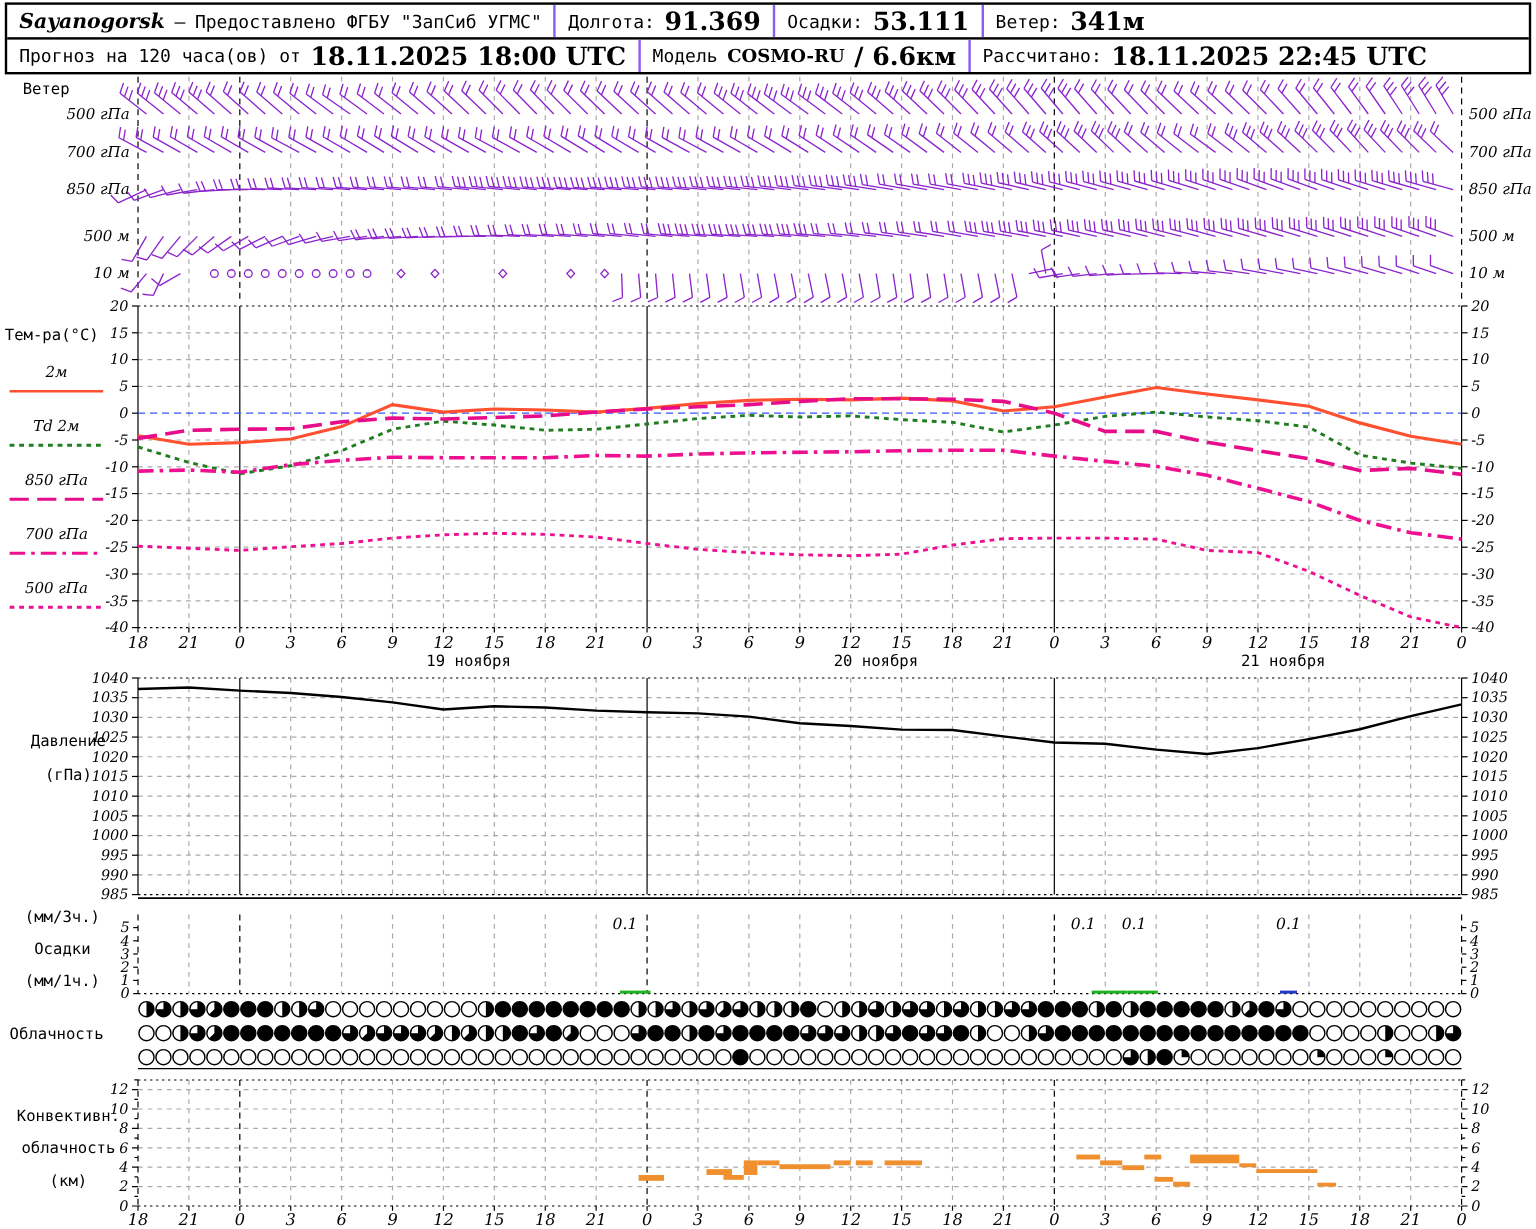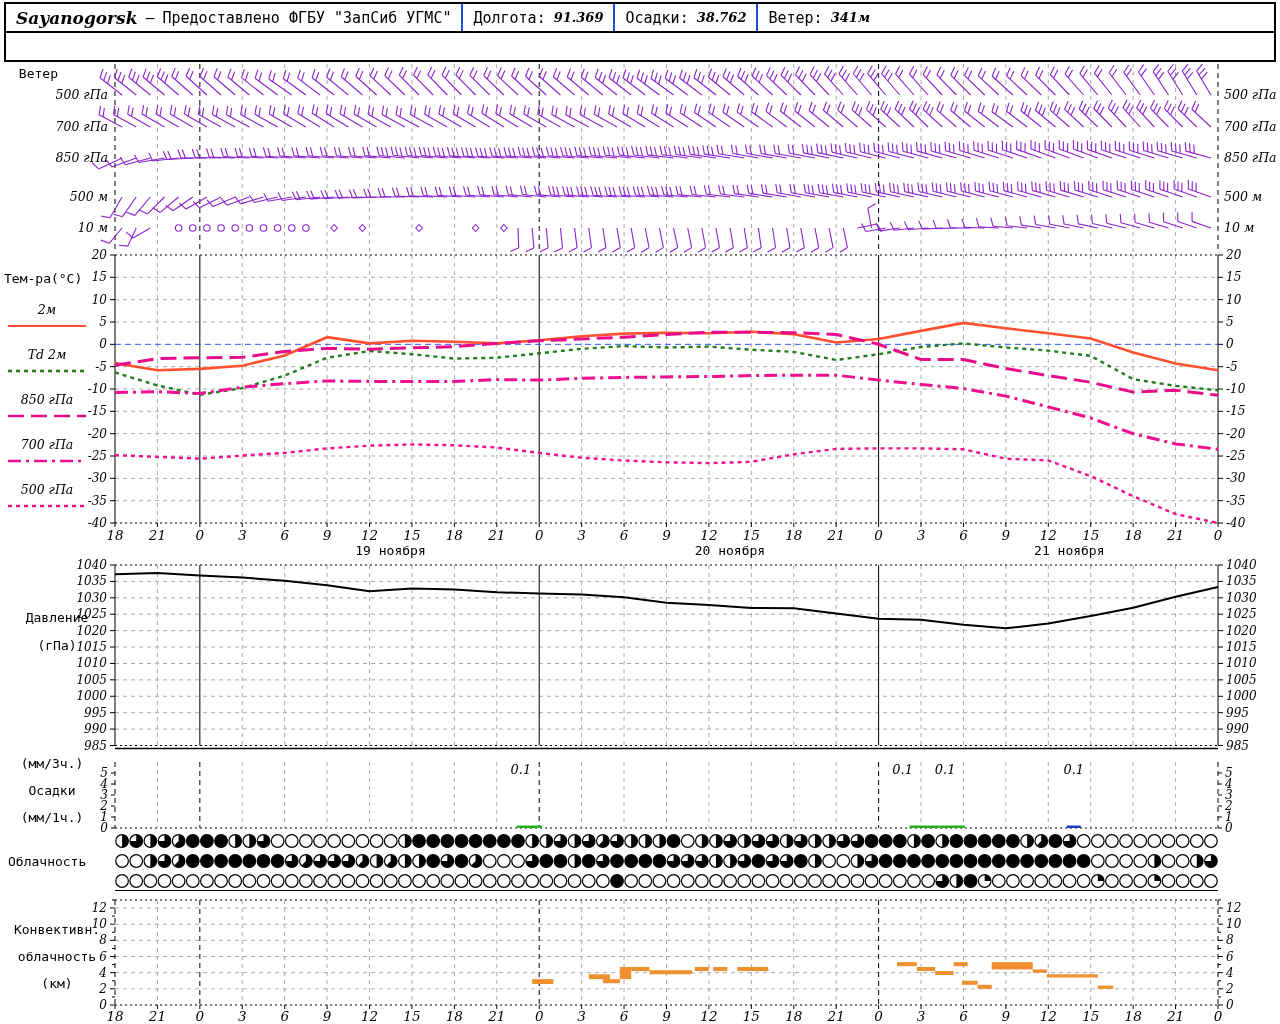--- a/index.html
+++ b/index.html
@@ -1,23 +1,23 @@
 <!DOCTYPE html>
 <html><head>
 <meta charset="utf-8">
 <style>
   html,body{margin:0;padding:0;background:#fff;width:1280px;height:1024px;overflow:hidden;
     font-family:"DejaVu Sans Mono",monospace;}
   .header{margin:2px 4px 0 4px;border:2px solid #000;height:56px;background:#fff;}
   .hrow{display:flex;align-items:flex-end;height:27px;font-size:15px;white-space:nowrap;overflow:hidden;}
   .hrow1{border-bottom:2px solid #000;}
   .seg{padding:0 10px;display:flex;align-items:center;gap:8px;height:100%;}
-  .seg+.seg{border-left:2px solid #1d4ed8;}
+  .seg+.seg{border-left:2px solid #8b5cf6;}
   .station{font-family:"DejaVu Serif",serif;font-style:italic;font-weight:bold;font-size:17px;}
-  .val{font-family:"DejaVu Serif",serif;font-style:italic;font-weight:bold;font-size:13px;}
+  .val{font-family:"DejaVu Serif",serif;font-weight:bold;font-size:21px;}
   .model{font-family:"DejaVu Serif",serif;font-weight:bold;font-size:15px;}
   svg{display:block;}
   svg text{fill:#000;}
   .num{font:italic 12px "DejaVu Serif",serif;}
   .hr{font:italic 13.5px "DejaVu Serif",serif;}
   .cyr{font:13px "DejaVu Sans Mono",monospace;}
   .mix{font:italic 12.5px "DejaVu Serif",serif;}
   .plbl{font:italic 13px "DejaVu Serif",serif;}
 </style>
 </head>
@@ -29,25 +29,40 @@
       <span class="station">Sayanogorsk</span>
       <span>—</span>
       <span>Предоставлено ФГБУ "ЗапСиб УГМС"</span>
     </div>
     <div class="seg">
       <span>Долгота:</span>
       <span class="val">91.369</span>
     </div>
     <div class="seg">
       <span>Осадки:</span>
-      <span class="val">38.762</span>
+      <span class="val">53.111</span>
     </div>
     <div class="seg">
       <span>Ветер:</span>
       <span class="val">341м</span>
+    </div>
+  </div>
+  <div class="hrow">
+    <div class="seg">
+      <span>Прогноз на 120 часа(ов) от</span>
+      <span class="val">18.11.2025 18:00 UTC</span>
+    </div>
+    <div class="seg">
+      <span>Модель</span>
+      <span class="model">COSMO-RU</span>
+      <span class="val">/ 6.6км</span>
+    </div>
+    <div class="seg">
+      <span>Рассчитано:</span>
+      <span class="val">18.11.2025 22:45 UTC</span>
     </div>
   </div>
 </div>
 
 <svg id="chart" width="1280" height="962" viewBox="0 0 1280 962">
     <g>
       <line x1="115" y1="2" x2="115" y2="191" stroke="#000" stroke-width="1" stroke-dasharray="5 4"></line>
       <line x1="157.4230769230769" y1="2" x2="157.4230769230769" y2="191" stroke="#aaaaaa" stroke-width="1" stroke-dasharray="4 4"></line>
       <line x1="199.84615384615384" y1="2" x2="199.84615384615384" y2="191" stroke="#000" stroke-width="1" stroke-dasharray="5 4"></line>
       <line x1="242.26923076923077" y1="2" x2="242.26923076923077" y2="191" stroke="#aaaaaa" stroke-width="1" stroke-dasharray="4 4"></line>

